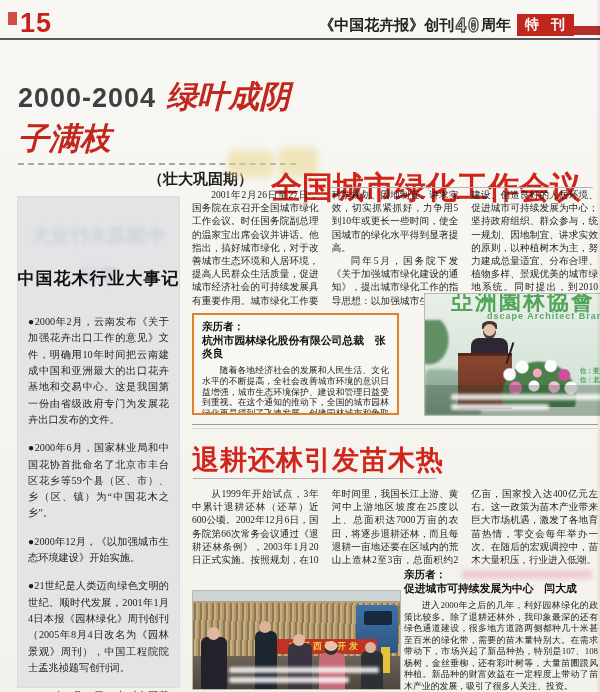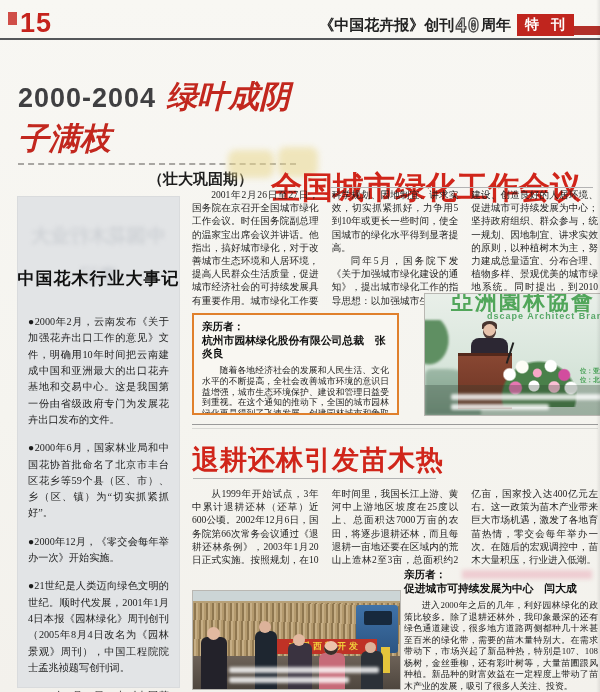--- a/index.html
+++ b/index.html
@@ -154,22 +154,22 @@
   <div class="wm wm1"></div>
   <div class="wm wm2"></div>
   <h1 class="headline1">全国城市绿化工作会议</h1>
   <div class="headline1-rule"></div>
 
   <aside class="sidebar">
     <div class="sidebar-bleed">中国花木行业大事记</div>
     <div class="sidebar-title">中国花木行业大事记</div>
     <div class="sidebar-list">
       <p class="sidebar-item">●2000年2月，云南发布《关于加强花卉出口工作的意见》文件，明确用10年时间把云南建成中国和亚洲最大的出口花卉基地和交易中心。这是我国第一份由省级政府专门为发展花卉出口发布的文件。</p>
-      <p class="sidebar-item">●2000年6月，国家林业局和中国花协首批命名了北京市丰台区花乡等59个县（区、市）、乡（区、镇）为“切实抓紧抓好”。</p>
-      <p class="sidebar-item">●2000年12月，《零交会每年举办一次》开始实施。</p>
+      <p class="sidebar-item">●2000年6月，国家林业局和中国花协首批命名了北京市丰台区花乡等59个县（区、市）、乡（区、镇）为“中国花木之乡”。</p>
+      <p class="sidebar-item">●2000年12月，《以加强城市生态环境建设》开始实施。</p>
       <p class="sidebar-item">●21世纪是人类迈向绿色文明的世纪。顺时代发展，2001年1月4日本报《园林绿化》周刊创刊（2005年8月4日改名为《园林景观》周刊），中国工程院院士孟兆祯题写创刊词。</p>
       <p class="sidebar-item">●2001年8月13日，由《中国花卉报》社主办的首届全国花卉零售业交流会在北京举办。此次活动为国内花店业者建立广泛交流奠定了坚实基础，并在国内花卉行业迅速打响知名度。之后，零交会每年举办一次，共举办了14届，成为业内品牌展会。</p>
 
     </div>
   </aside>
 
   <div class="cols cols1">
     <p>2001年2月26日至27日，国务院在京召开全国城市绿化工作会议。时任国务院副总理的温家宝出席会议并讲话。他指出，搞好城市绿化，对于改善城市生态环境和人居环境，提高人民群众生活质量，促进城市经济社会的可持续发展具有重要作用。城市绿化工作要科学规划、因地制宜、讲求实效，切实抓紧抓好，力争用5到10年或更长一些时间，使全国城市的绿化水平得到显著提高。</p>
     <p>同年5月，国务院下发《关于加强城市绿化建设的通知》，提出城市绿化工作的指导思想：以加强城市生态环境建设、创造良好的人居环境、促进城市可持续发展为中心；坚持政府组织、群众参与，统一规划、因地制宜、讲求实效的原则，以种植树木为主，努力建成总量适宜、分布合理、植物多样、景观优美的城市绿地系统。同时提出，到2010年，城市规划建成区绿地率达到35%以上，绿化覆盖率达到40%以上，人均公共绿地面积达到10平方米以上，城市中心区人均公共绿地达到6平方米以上。这一决策对推进中国城市环境建设、改变城市面貌具有重大意义。</p>
   </div>

